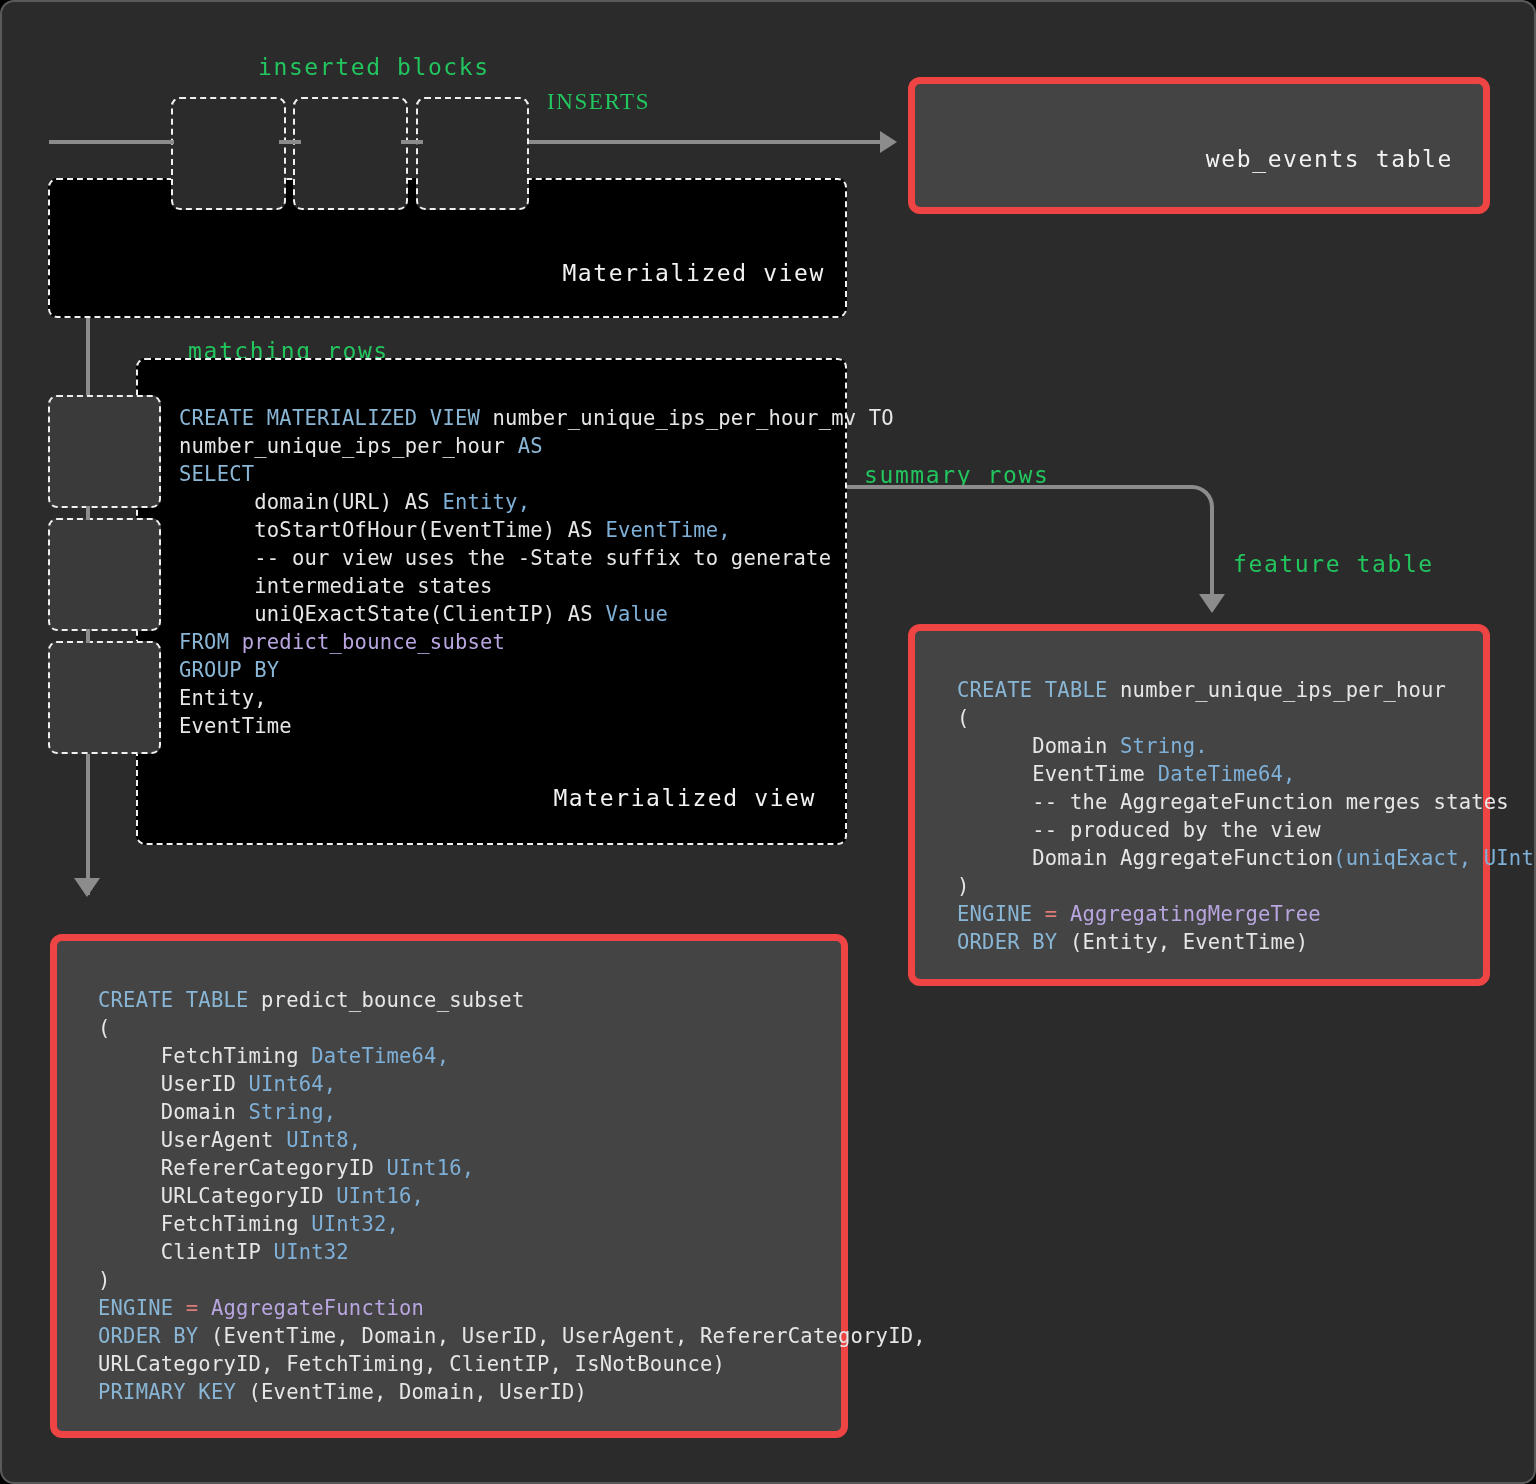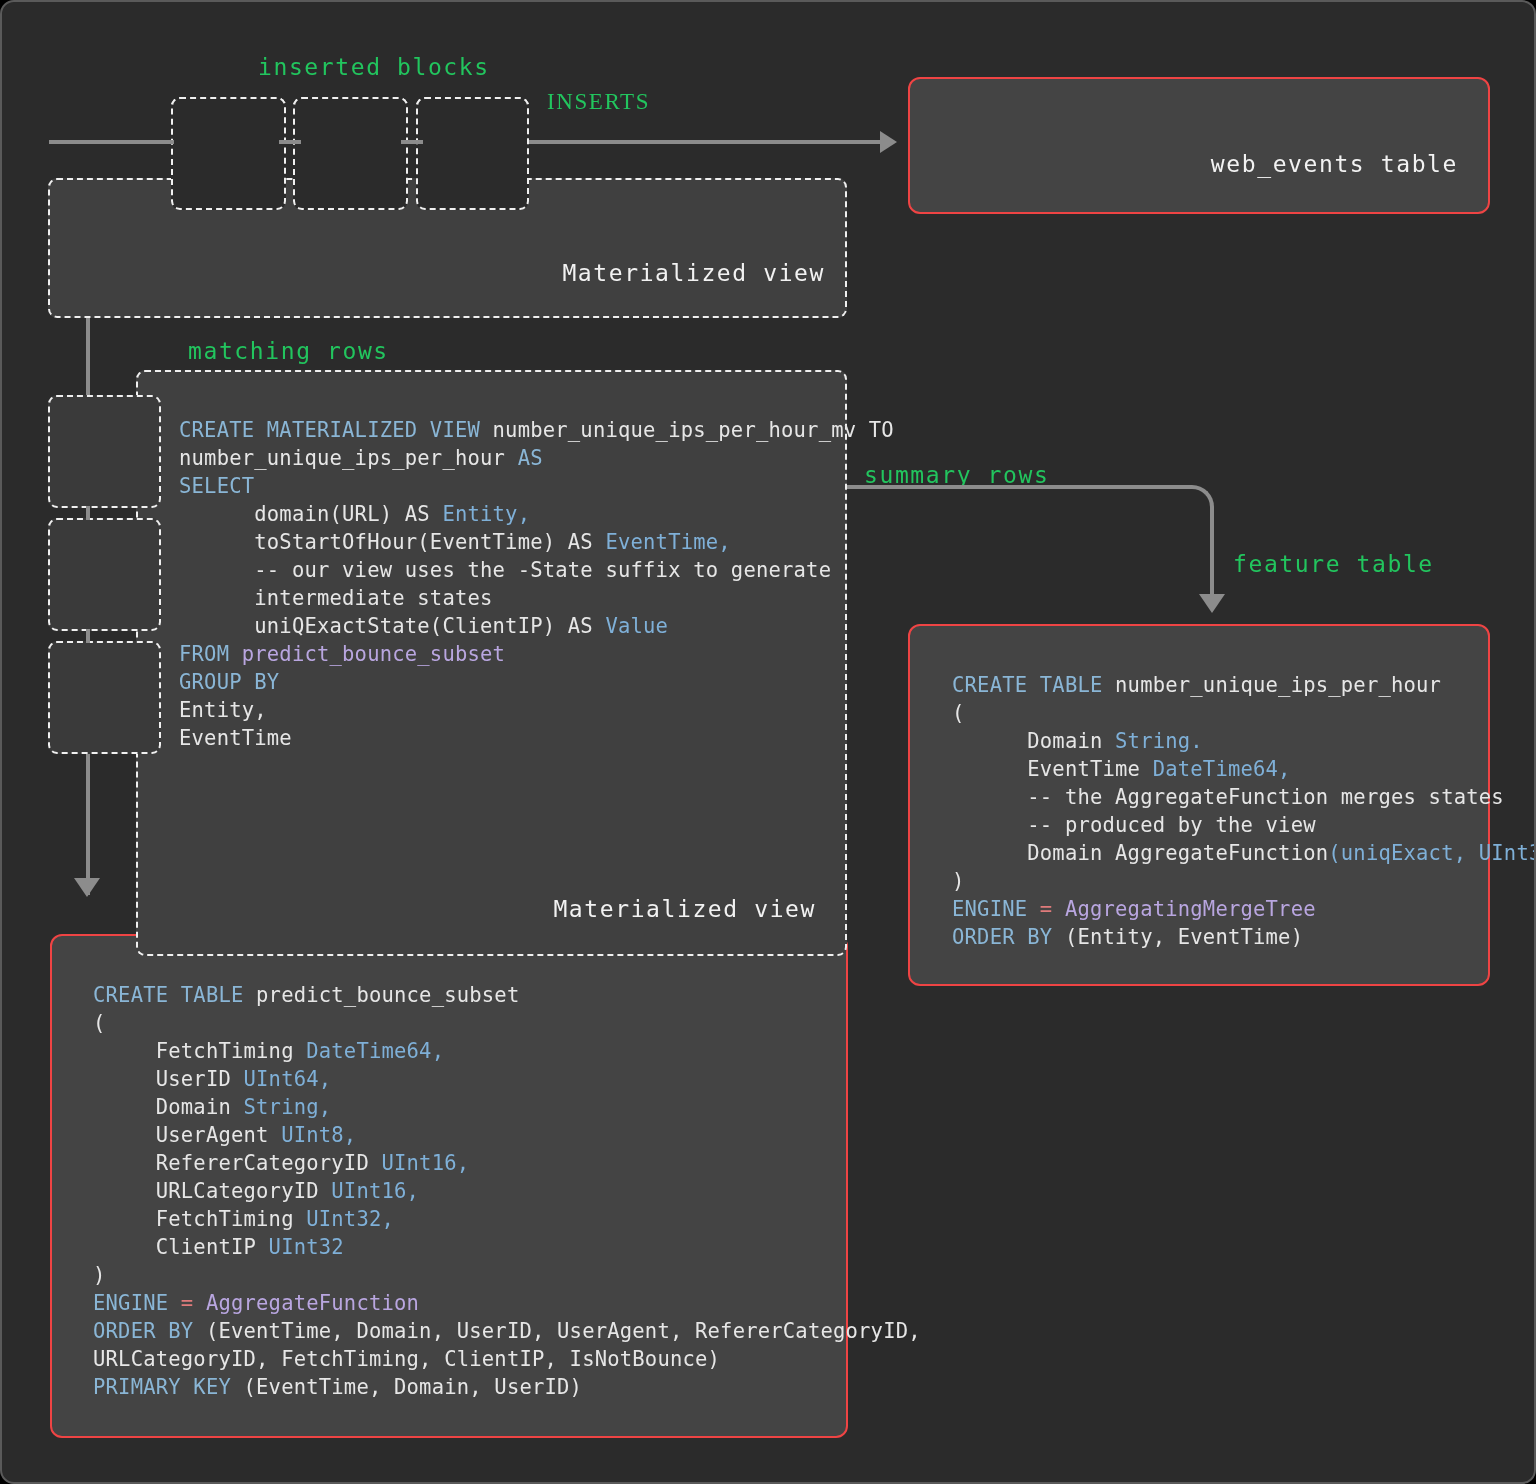--- a/index.html
+++ b/index.html
@@ -40,27 +40,27 @@
     border-radius: 9px;
     box-sizing: border-box;
     background: transparent;
   }
 
   .mv-box {
     position: absolute;
     border: 2px dashed #f0f0f0;
     border-radius: 9px;
     box-sizing: border-box;
-    background: #404040;
+    background: #000000;
     padding-left: 15px;
   }
 
   .solid-box {
     position: absolute;
-    border: 2px solid #ef4444;
+    border: 7px solid #ef4444;
     border-radius: 12px;
     box-sizing: border-box;
     background: #444444;
   }
 
   .corner-label {
     position: absolute;
     color: #f2f2f2;
     font-size: 23px;
     letter-spacing: 1.6px;
@@ -154,21 +154,21 @@
 
   <div class="vline" style="left:84px; top:316px; height:577px; z-index:1;"></div>
   <div class="arrow-down" style="left:72px; top:876px; z-index:1;"></div>
 
   <div class="dashbox" style="left:46px; top:393px; width:113px; height:113px; background:#3a3a3a; z-index:2;"></div>
   <div class="vline" style="left:84px; top:504px; height:14px; z-index:3;"></div>
   <div class="dashbox" style="left:46px; top:516px; width:113px; height:113px; background:#3a3a3a; z-index:2;"></div>
   <div class="vline" style="left:84px; top:627px; height:14px; z-index:3;"></div>
   <div class="dashbox" style="left:46px; top:639px; width:113px; height:113px; background:#3a3a3a; z-index:2;"></div>
 
-  <div class="mv-box" style="left:134px; top:368px; width:711px; height:586px; z-index:1;">
+  <div class="mv-box" style="left:134px; top:356px; width:711px; height:487px; z-index:1;">
     <div class="code" style="left:41px; top:44px;"><span class="kw">CREATE MATERIALIZED VIEW </span><span class="cm">number_unique_ips_per_hour_mv TO</span>
 <span class="cm">number_unique_ips_per_hour </span><span class="kw">AS</span>
 <span class="kw">SELECT</span>
 <span class="cm">      domain(URL) AS </span><span class="typ">Entity,</span>
 <span class="cm">      toStartOfHour(EventTime) AS </span><span class="typ">EventTime,</span>
 <span class="cm">      -- our view uses the -State suffix to generate</span>
 <span class="cm">      intermediate states</span>
 <span class="cm">      uniQExactState(ClientIP) AS </span><span class="typ">Value</span>
 <span class="kw">FROM </span><span class="ent">predict_bounce_subset</span>
 <span class="kw">GROUP BY</span>

